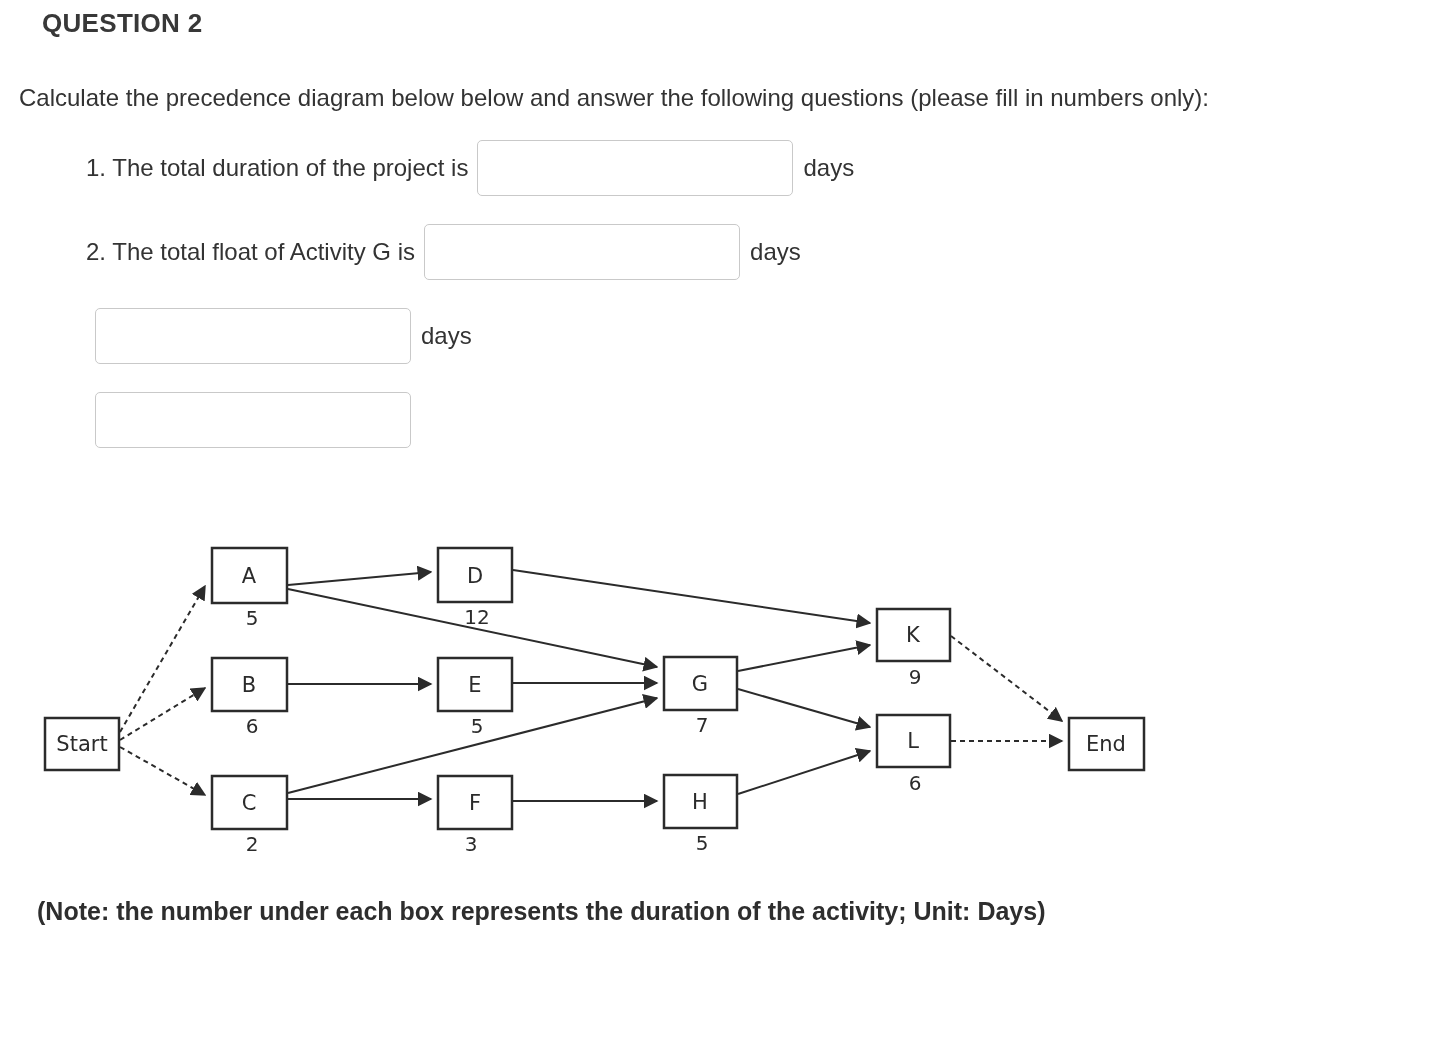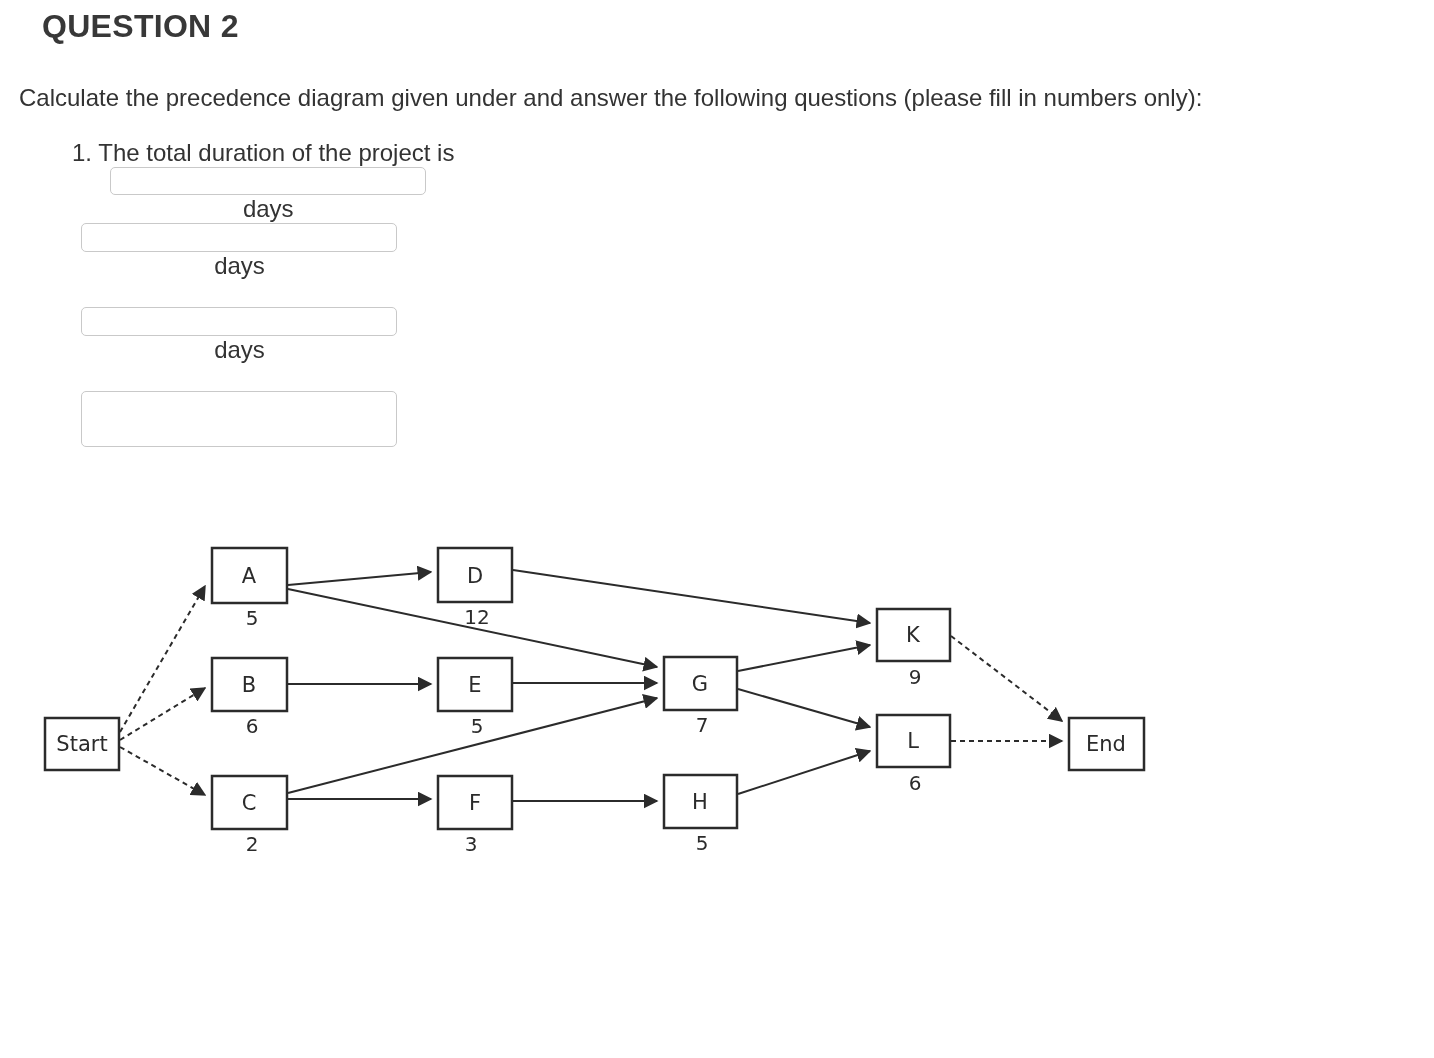--- a/index.html
+++ b/index.html
@@ -9,43 +9,42 @@
     height: 1058px;
     background: #ffffff;
     font-family: "Liberation Sans", "DejaVu Sans", sans-serif;
     color: #333333;
     overflow: hidden;
   }
   .q-title {
     position: absolute;
     left: 42px;
     top: 8px;
-    font-size: 32px;
+    font-size: 26px;
     font-weight: 700;
     color: #383838;
     letter-spacing: 0.3px;
   }
   .intro {
     position: absolute;
     left: 19px;
     top: 84px;
     font-size: 24px;
     color: #333333;
     white-space: nowrap;
   }
   .q-row {
     position: absolute;
-    left: 72px;
+    left: 86px;
     display: flex;
     align-items: center;
     height: 57px;
     font-size: 24px;
     color: #333333;
     white-space: nowrap;
-    flex-direction: column;
   }
   .q-row.r1 { top: 139px; }
   .q-row.r2 { top: 223px; }
   .q-row.r3 { top: 307px; }
   .q-row.r4 { top: 391px; }
   .answer-input {
     width: 316px;
     height: 56px;
     margin-left: 9px;
     border: 1px solid #c9c9c9;
@@ -87,29 +86,30 @@
   .edge { stroke: #2b2b2b; stroke-width: 2; fill: none; }
   .edge.dashed { stroke-dasharray: 5 4; }
 </style>
 </head>
 <body>
 
 <div class="page">
 
   <div class="q-title">QUESTION 2</div>
 
-  <div class="intro">Calculate the precedence diagram given under and answer the following questions (please fill in numbers only):</div>
+  <div class="intro">Calculate the precedence diagram below below and answer the following questions (please fill in numbers only):</div>
 
   <div class="q-row r1">
     <span class="lbl">1. The total duration of the project is</span>
     <input type="text" class="answer-input" value="" style="">
     <span class="suffix">days</span>
   </div>
 
   <div class="q-row r2">
+    <span class="lbl">2. The total float of Activity G is</span>
     <input type="text" class="answer-input" value="" style="">
     <span class="suffix">days</span>
   </div>
 
   <div class="q-row r3">
     <input type="text" class="answer-input" value="" style="">
     <span class="suffix">days</span>
   </div>
 
   <div class="q-row r4">
@@ -180,14 +180,15 @@
     <text class="dur-label" x="915" y="684">9</text>
 
     <rect class="node-box" x="877" y="715" width="73" height="52"></rect>
     <text class="node-label" x="913" y="748">L</text>
     <text class="dur-label" x="915" y="790">6</text>
 
     <rect class="node-box" x="1069" y="718" width="75" height="52"></rect>
     <text class="node-label" x="1106" y="751">End</text>
   </svg>
 
+  <div class="note">(Note: the number under each box represents the duration of the activity; Unit: Days)</div>
 
 </div>
 
 </body></html>

